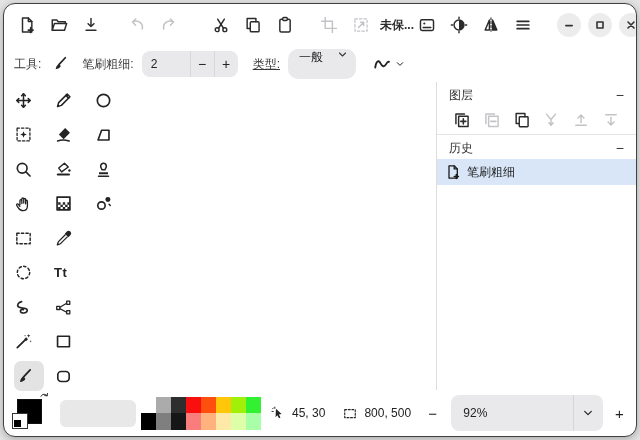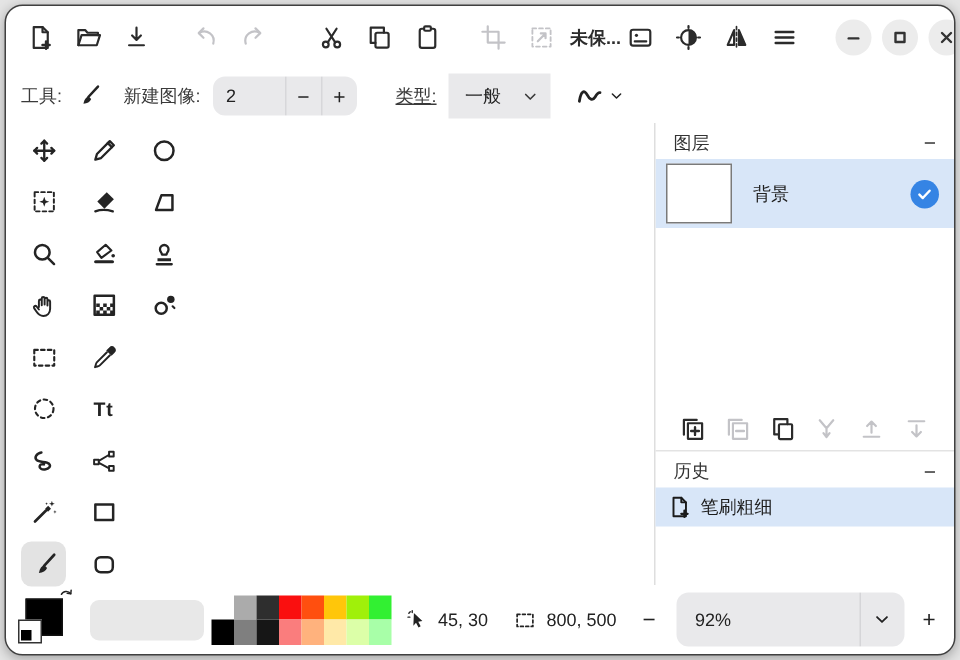--- a/index.html
+++ b/index.html
@@ -26,29 +26,29 @@
   .i18{width:18px;height:18px;}
   .i16{width:16px;height:16px;}
   .i20{width:20px;height:20px;}
   
   .options-bar{height:36px;flex:0 0 36px;display:flex;align-items:center;padding:0 10px;font-size:12px;color:#3a3a3a;}
   .opt-label{white-space:nowrap;}
   .spin{display:flex;align-items:stretch;height:26px;margin-left:8px;border-radius:8px;overflow:hidden;background:#e9e9eb;}
   .spin-val{width:48px;display:flex;align-items:center;padding-left:9px;font-size:12px;color:#222;}
   .spin-btn{width:24px;display:flex;align-items:center;justify-content:center;font-size:14px;color:#222;
     border-left:1px solid #d7d7da;cursor:pointer;}
-  .select{display:flex;align-items:center;height:30px;margin-left:8px;border-radius:0;background:#e9e9eb;
+  .select{display:flex;height:30px;margin-left:8px;border-radius:10px;background:#e9e9eb;
     padding:0 8px 0 11px;cursor:pointer;}
   .select .sel-txt{font-size:12px;color:#222;margin-right:14px;}
   .flat-dd{display:flex;align-items:center;margin-left:16px;cursor:pointer;color:#222;}
   
   .main{flex:1;display:flex;min-height:0;}
   .toolbox{flex:0 0 130px;display:grid;grid-template-columns:40px 40px 40px;grid-auto-rows:34.5px;
     padding:1px 0 0 5px;align-items:center;justify-items:center;}
-  .tool-btn{width:30px;height:30px;border-radius:7px;display:flex;align-items:center;justify-content:center;
+  .tool-btn{width:30px;height:30px;border-radius:7px;display:flex;align-items:center;
     color:#242424;cursor:pointer;}
   .tool-btn.selected{background:#e3e3e3;}
   .tool-btn .icon{width:19px;height:19px;}
   .tt{font-size:13px;font-weight:700;color:#242424;letter-spacing:.5px;}
   .canvas{flex:1;background:#ffffff;}
   
   .side-panel{flex:0 0 200px;border-left:1px solid #dedede;display:flex;flex-direction:column;min-height:0;}
   .panel-header{height:24px;flex:0 0 24px;display:flex;align-items:center;padding:2px 12px 0 12px;font-size:12px;color:#333;}
   .panel-collapse{margin-left:auto;font-size:14px;color:#333;cursor:pointer;line-height:1;}
   .layers-area{flex:0 0 166px;overflow:hidden;}
@@ -237,27 +237,27 @@
   </div>
 
   <div class="options-bar" data-name="tool-options-bar">
     <span class="opt-label" data-name="tool-label">工具:</span>
     <span class="icon i18" style="margin-left:9px;color:#242424;" data-name="current-tool-paintbrush-icon">
         <svg viewBox="0 0 16 16" fill="none" stroke="currentColor" stroke-width="1.3" stroke-linecap="round" stroke-linejoin="round">
           <path d="M13.6 2.4L7.9 8.6" stroke-width="1.5"></path>
           <path d="M8.1 8.3c-1.6.3-2.6 1.7-3.1 4.3 2.2-.2 3.9-1 4.6-2.8z" fill="currentColor" stroke="none"></path>
         </svg>
       </span>
-    <span class="opt-label" style="margin-left:14px;" data-name="brush-size-label">新建图像:</span>
+    <span class="opt-label" style="margin-left:14px;" data-name="brush-size-label">笔刷粗细:</span>
     <div class="spin" data-name="brush-size-spinbox">
       <div class="spin-val" data-name="brush-size-value">2</div>
       <div class="spin-btn" data-name="brush-size-decrease-button">−</div>
       <div class="spin-btn" data-name="brush-size-increase-button">+</div>
     </div>
-    <span class="opt-label" style="margin-left:26px;text-decoration:underline;" data-name="type-label">类型:</span>
+    <span class="opt-label" style="margin-left:15px;text-decoration:underline;" data-name="type-label">类型:</span>
     <div class="select" data-name="brush-type-dropdown">
       <span class="sel-txt" data-name="brush-type-value">一般</span>
       <span class="icon" style="width:11px;height:11px;" data-name="chevron-down-icon">
           <svg viewBox="0 0 16 16" fill="none" stroke="currentColor" stroke-width="1.3" stroke-linecap="round" stroke-linejoin="round">
             <path d="M3.6 5.8L8 10.2l4.4-4.4" stroke-width="1.6"></path>
           </svg>
         </span>
     </div>
     <div class="flat-dd" data-name="line-style-dropdown">
       <span class="icon i20" data-name="squiggle-line-icon">
@@ -444,33 +444,20 @@
             </svg>
           </span>
         </div>
       </div>
     <div class="canvas" data-name="canvas"></div>
     <div class="side-panel" data-name="side-panel">
       <div class="panel-header" data-name="layers-panel-header">
         <span data-name="layers-panel-title">图层</span>
         <span class="panel-collapse" data-name="layers-collapse-button">−</span>
       </div>
-      <div class="layers-area" data-name="layers-list">
-          <div class="layer-row" data-name="layer-row">
-            <div class="layer-thumb" data-name="layer-thumbnail"></div>
-            <span class="layer-name" data-name="layer-name">背景</span>
-            <div class="layer-check" data-name="layer-visible-checkbox">
-              <span class="icon " data-name="check-icon">
-                <svg viewBox="0 0 16 16" fill="none" stroke="currentColor" stroke-width="1.3" stroke-linecap="round" stroke-linejoin="round">
-                  <path d="M3.6 8.3l2.8 2.8 5.6-6" stroke="#fff" stroke-width="2"></path>
-                </svg>
-              </span>
-            </div>
-          </div>
-        </div>
       <div class="layer-actions" data-name="layer-actions-bar">
           <div class="icon-btn" data-name="add-layer-button">
             <span class="icon i18" data-name="add-layer-icon">
               <svg viewBox="0 0 16 16" fill="none" stroke="currentColor" stroke-width="1.3" stroke-linecap="round" stroke-linejoin="round">
                 <path d="M2.6 11.4V2.6h7.6"></path>
                 <rect x="5" y="4.6" width="8.4" height="9.2" fill="#fff"></rect>
                 <path d="M9.2 6.9v4.6M6.9 9.2h4.6" stroke-width="1.4"></path>
               </svg>
             </span>
           </div>

